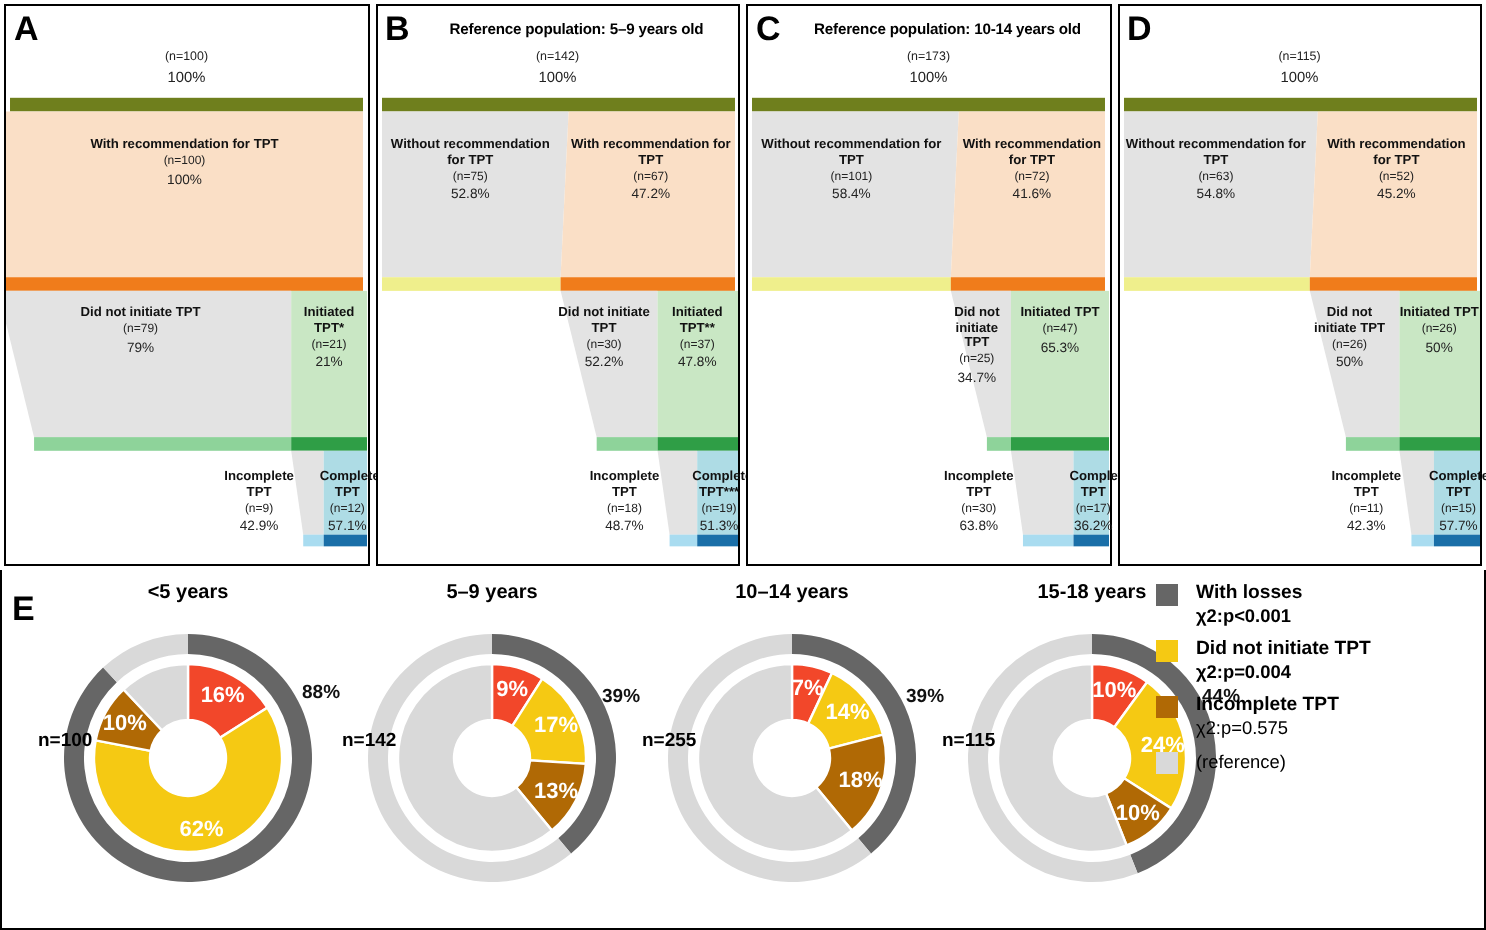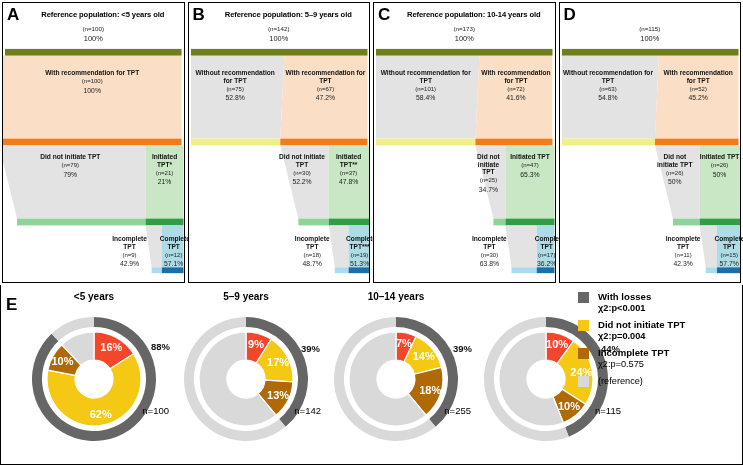--- a/index.html
+++ b/index.html
@@ -23,39 +23,38 @@
   .lbl{position:absolute;text-align:center;font-size:6.6px;font-weight:bold;line-height:7.6px;color:#111;}
   .lbl .n{display:block;font-weight:normal;font-size:6.0px;margin-top:1.5px;color:#222;}
   .lbl .p{display:block;font-weight:normal;font-size:6.8px;margin-top:1px;color:#222;}
 
   
   .paneE{position:absolute;left:0;top:285px;width:743px;height:180px;border:1.4px solid #000;border-top:0;box-sizing:border-box;}
   .e-letter{position:absolute;left:5px;top:10px;font-size:17px;font-weight:bold;}
   .donut{position:absolute;top:6px;width:150px;height:170px;}
   .donut-title{position:absolute;top:0;left:0;width:150px;text-align:center;font-size:10px;font-weight:bold;}
   .donut-svg{position:absolute;top:16px;left:5px;}
-  .donut-center{position:absolute;left:0;width:150px;top:74px;text-align:right;font-size:9.5px;font-weight:normal;margin-top:40px;}
+  .donut-center{position:absolute;left:0;width:150px;top:74px;text-align:left;font-size:9.5px;font-weight:bold;}
   .outer-lbl{position:absolute;font-size:9.5px;font-weight:bold;color:#111;}
 
   .legend{position:absolute;left:575px;top:6px;width:165px;}
   .lg-row{position:relative;margin-bottom:5px;padding-left:22px;}
   .lg-sw{position:absolute;left:2px;top:1px;width:11px;height:11px;}
   .lg-t1{font-size:9.6px;font-weight:bold;line-height:11px;}
   .lg-t2{font-size:9.2px;line-height:12px;margin-top:0px;}
   .chi{font-weight:bold;}
 </style>
 </head>
 <body>
 
 <div id="root">
 
   <div class="panels" id="panels">
       <div class="panel">
    <div class="panel-letter">A</div>
-   <div class="panel-title">Reference population: &lt;5 years old</div>
    <div class="top-n">(n=100)</div>
    <div class="top-pct">100%</div>
    <div class="sankey">
           <svg viewBox="0 0 180 241" preserveAspectRatio="none">
             <rect x="2" y="4" width="176" height="7" fill="#6f7f1d"></rect>
             <path d="M0,11 L178,11 L178,96 L-4,96 Z" fill="#fadfc6"></path>
             <rect x="-4" y="96" width="182" height="7" fill="#f07c1b"></rect>
             <path d="M-4,103 L142.2,103 L142.2,178 L14,178 Z" fill="#e3e3e3"></path>
             <rect x="14" y="178" width="128.2" height="7" fill="#8ed39a"></rect>
             <rect x="142.2" y="103" width="37.8" height="75" fill="#c9e7c4"></rect>
@@ -274,20 +273,21 @@
             <path d="M115.52340857304566,60.31157530325182 A47,47 0 0 1 99.95892751818843,108.21412241046208 L82.1110558052251,86.63975161273999 A19,19 0 0 0 88.40308006144399,67.27489214386776 Z" fill="#b06905" stroke="#fff" stroke-width="1.2"></path>
             <path d="M99.95892751818843,108.21412241046208 A47,47 0 1 1 69.99999999999999,25 L70,53 A19,19 0 1 0 82.1110558052251,86.63975161273999 Z" fill="#d9d9d9" stroke="#fff" stroke-width="1.2"></path>
             <text x="77.85315669027553" y="40.36699657020509" text-anchor="middle" font-size="11" font-weight="bold" fill="#fff" font-family="Liberation Sans, sans-serif">7%</text>
             <text x="97.73847673992842" y="52.55273636904717" text-anchor="middle" font-size="11" font-weight="bold" fill="#fff" font-family="Liberation Sans, sans-serif">14%</text>
             <text x="104.23803458662553" y="86.6246117974981" text-anchor="middle" font-size="11" font-weight="bold" fill="#fff" font-family="Liberation Sans, sans-serif">18%</text>
           </svg>
     <div class="donut-center">n=255</div>
         </div>
         <div class="outer-lbl" style="left: 452px; top: 58px;">39%</div>
         <div class="donut" style="left: 470px;">
+    <div class="donut-title">15-18 years</div>
     <svg class="donut-svg" width="140" height="148" viewBox="0 0 140 148">
             <path d="M70,10 A62,62 0 0 1 92.82372226645003,129.6461421250716 L89.14247673960325,120.34837726618908 A52,52 0 0 0 70,20 Z" fill="#666666"></path>
             <path d="M92.82372226645003,129.6461421250716 A62,62 0 1 1 69.99999999999999,10 L69.99999999999999,20 A52,52 0 1 0 89.14247673960325,120.34837726618908 Z" fill="#d9d9d9"></path>
             <path d="M70,25 A47,47 0 0 1 97.62590685774623,33.97620126437747 L81.16791979355699,56.628677106876 A19,19 0 0 0 70,53 Z" fill="#f2472a" stroke="#fff" stroke-width="1.2"></path>
             <path d="M97.62590685774623,33.97620126437747 A47,47 0 0 1 109.6834124985947,97.18385936401285 L86.04223058453829,82.18070910460094 A19,19 0 0 0 81.16791979355699,56.628677106876 Z" fill="#f5c913" stroke="#fff" stroke-width="1.2"></path>
             <path d="M109.6834124985947,97.18385936401285 A47,47 0 0 1 87.30185397617986,115.69949483674782 L76.99436650100888,89.66575323187678 A19,19 0 0 0 86.04223058453829,82.18070910460094 Z" fill="#b06905" stroke="#fff" stroke-width="1.2"></path>
             <path d="M87.30185397617986,115.69949483674782 A47,47 0 1 1 69.99999999999999,25 L70,53 A19,19 0 1 0 76.99436650100888,89.66575323187678 Z" fill="#d9d9d9" stroke="#fff" stroke-width="1.2"></path>
             <text x="81.1246117974981" y="41.261965413374476" text-anchor="middle" font-size="11" font-weight="bold" fill="#fff" font-family="Liberation Sans, sans-serif">10%</text>
             <text x="105.3623410262328" y="68.75427267491392" text-anchor="middle" font-size="11" font-weight="bold" fill="#fff" font-family="Liberation Sans, sans-serif">24%</text>
             <text x="92.94726363095282" y="103.23847673992842" text-anchor="middle" font-size="11" font-weight="bold" fill="#fff" font-family="Liberation Sans, sans-serif">10%</text>

